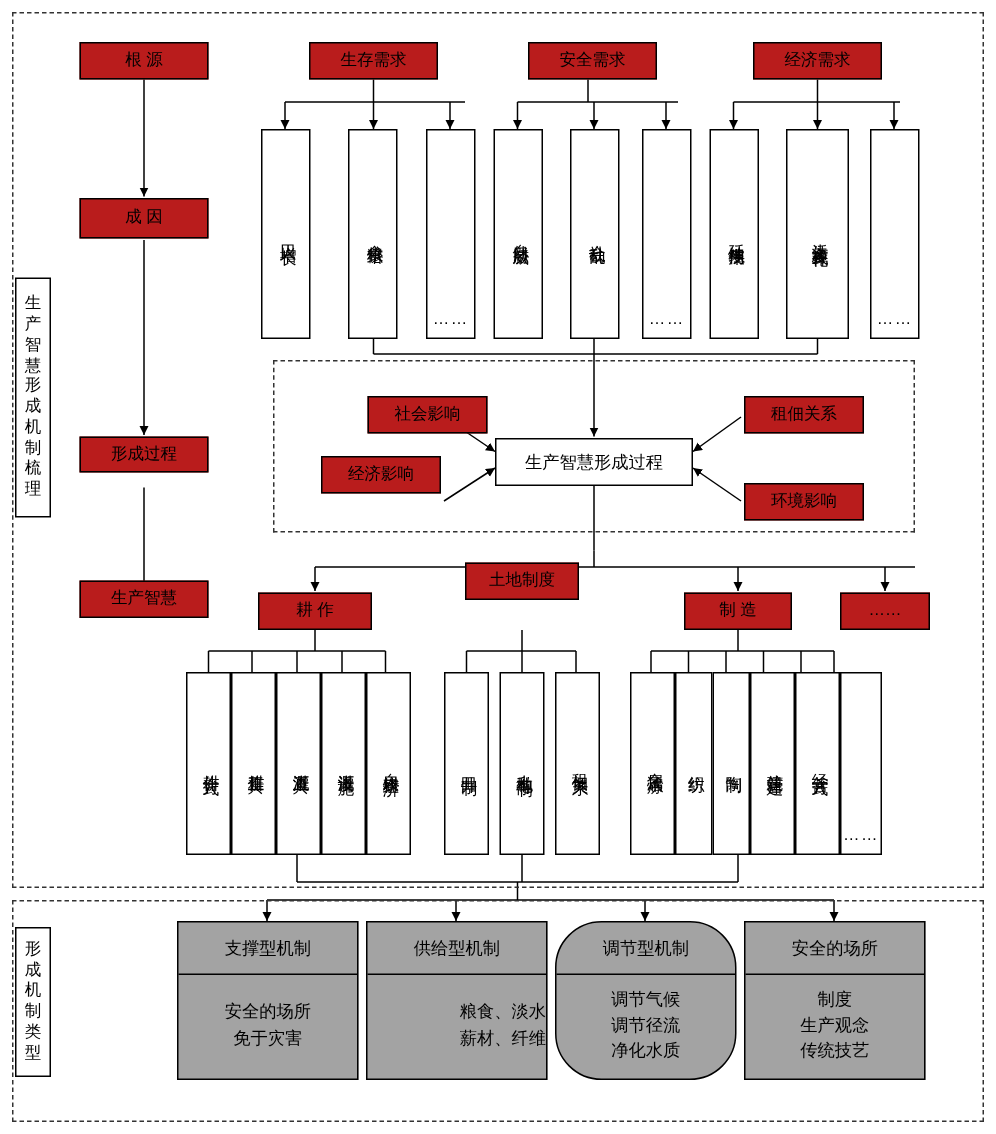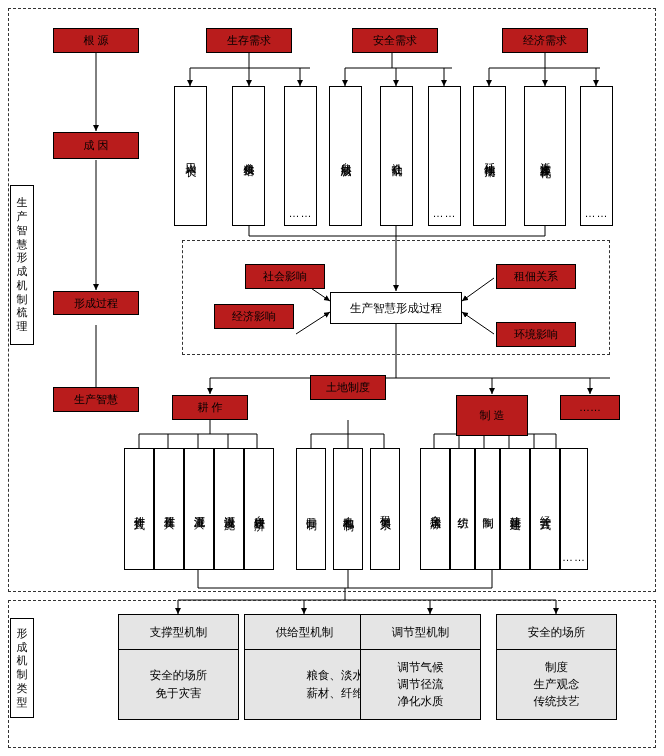--- a/index.html
+++ b/index.html
@@ -83,21 +83,21 @@
     justify-content: center;
     text-align: center;
     font-size: 11px;
     line-height: 1.25;
     white-space: pre-line;
   }
   .mech-box {
     position: absolute;
     box-sizing: border-box;
     border: 1px solid #000;
-    background: #e5e5e5;
+    background: #a3a3a3;
     display: flex;
     flex-direction: column;
     align-items: center;
     font-size: 11.5px;
   }
   .mech-title {
     width: 100%;
     text-align: center;
     padding: 10px 0 9px 0;
     border-bottom: 1px solid #000;
@@ -258,21 +258,21 @@
   <div class="dots" style="left:580px; top:86px; width:33px; height:140px;">……</div>
 
   <div class="box" style="left:214px; top:264px; width:80px; height:25px;margin-left:31px;">社会影响</div>
   <div class="box" style="left:214px; top:304px; width:80px; height:25px;">经济影响</div>
   <div class="box" style="left:496px; top:264px; width:80px; height:25px;">租佃关系</div>
   <div class="box" style="left:496px; top:322px; width:80px; height:25px;">环境影响</div>
   <div class="center-proc" style="left:330px; top:292px; width:132px; height:32px;">生产智慧形成过程</div>
 
   <div class="box" style="left:172px; top:395px; width:76px; height:25px;">耕  作</div>
   <div class="box" style="left:310px; top:375px; width:76px; height:25px;">土地制度</div>
-  <div class="box" style="left:456px; top:395px; width:72px; height:41px;">制  造</div>
+  <div class="box" style="left:456px; top:395px; width:72px; height:25px;">制  造</div>
   <div class="box" style="left:560px; top:395px; width:60px; height:25px;">……</div>
 
   <div class="vbox" style="left:124px; top:448px; width:30px; height:122px;">耕作方式</div>
   <div class="vbox" style="left:154px; top:448px; width:30px; height:122px;">耕作工具</div>
   <div class="vbox" style="left:184px; top:448px; width:30px; height:122px;">灌溉工具</div>
   <div class="vbox" style="left:214px; top:448px; width:30px; height:122px;">灌溉设施</div>
   <div class="vbox" style="left:244px; top:448px; width:30px; height:122px;">自耕农经济</div>
 
   <div class="vbox" style="left:296px; top:448px; width:30px; height:122px;">井田制</div>
   <div class="vbox" style="left:333px; top:448px; width:30px; height:122px;">土地私有制</div>
@@ -288,21 +288,21 @@
   <div class="mech-box" style="left:118px; top:614px; width:121px; height:106px;">
     <div class="mech-title">支撑型机制</div>
     <div class="mech-body">安全的场所
 免于灾害</div>
   </div>
   <div class="mech-box" style="left:244px; top:614px; width:121px; height:106px;align-items:flex-end;">
     <div class="mech-title">供给型机制</div>
     <div class="mech-body">粮食、淡水
 薪材、纤维</div>
   </div>
-  <div class="mech-box" style="left:360px; top:614px; width:121px; height:106px;">
+  <div class="mech-box" style="left:370px; top:614px; width:121px; height:106px;border-radius:31px;">
     <div class="mech-title">调节型机制</div>
     <div class="mech-body">调节气候
 调节径流
 净化水质</div>
   </div>
   <div class="mech-box" style="left:496px; top:614px; width:121px; height:106px;">
     <div class="mech-title">安全的场所</div>
     <div class="mech-body">制度
 生产观念
 传统技艺</div>

